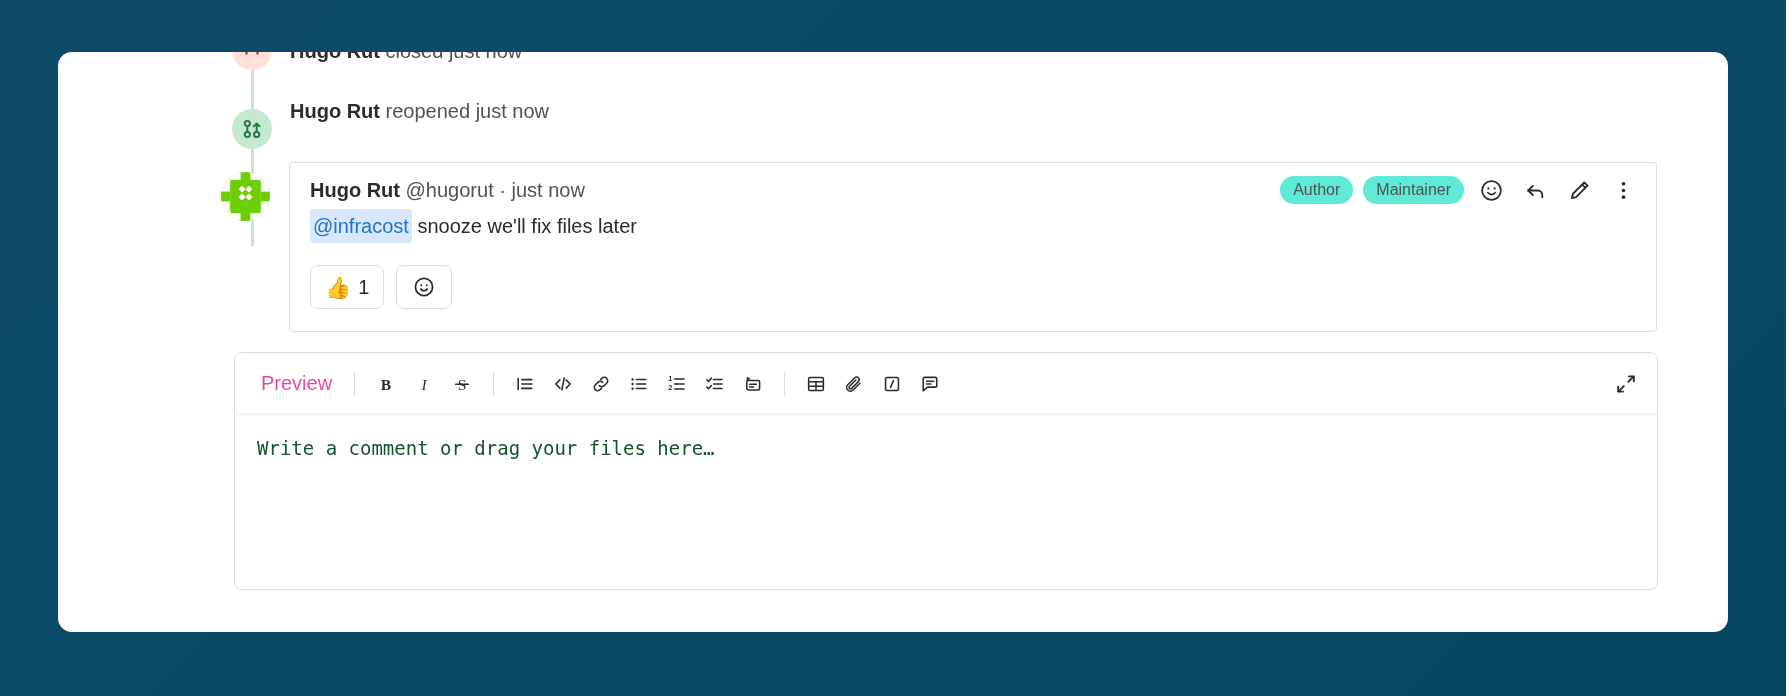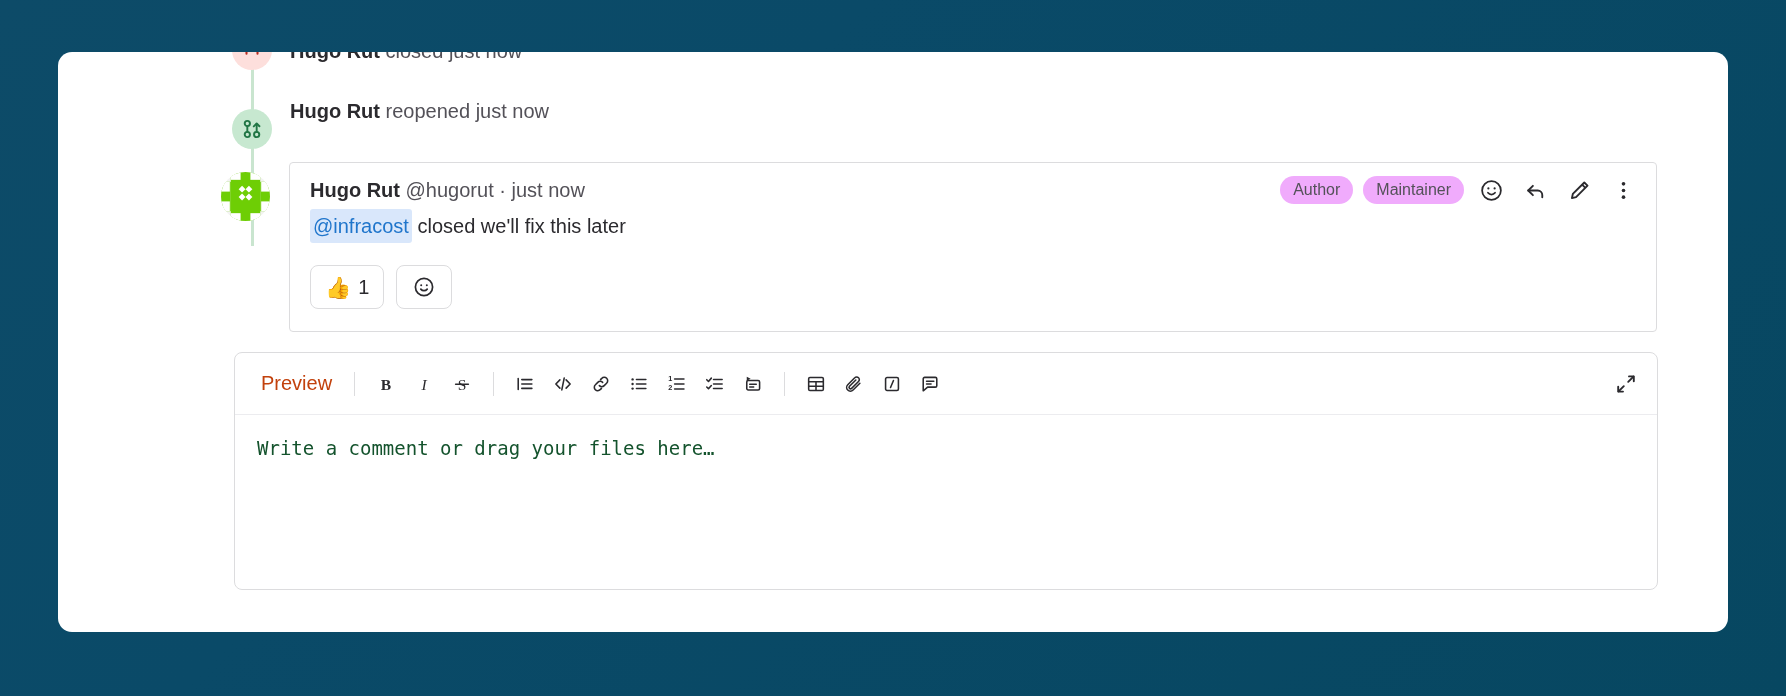--- a/index.html
+++ b/index.html
@@ -120,21 +120,21 @@
     font-weight: 700;
   }
   .author-line .handle { color: #535158; }
   .header-right {
     margin-left: auto;
     display: flex;
     align-items: center;
     gap: 10px;
   }
   .badge {
-    background: #f0abfc;
+    background: #5eead4;
     color: #535158;
     border-radius: 14px;
     font-size: 16px;
     padding: 5px 13px;
     line-height: 1.1;
     white-space: nowrap;
   }
   .hdr-icon-btn {
     width: 34px;
     height: 34px;
@@ -195,21 +195,21 @@
     position: relative;
     display: flex;
     align-items: center;
     height: 62px;
     padding: 0 12px 0 16px;
     border-bottom: 1px solid #ececef;
     box-sizing: border-box;
   }
   #preview-tab {
     font-size: 20px;
-    color: #c2410c;
+    color: #ec4899;
     padding: 4px 10px;
     cursor: pointer;
     white-space: nowrap;
   }
   .tb-sep {
     width: 1px;
     height: 24px;
     background: #dcdcde;
     margin: 0 12px;
   }
@@ -357,21 +357,21 @@
               <svg width="25" height="25" viewBox="0 0 24 24" aria-hidden="true">
                 <circle cx="12" cy="5.6" r="1.75" fill="#2b2a2e"></circle>
                 <circle cx="12" cy="12" r="1.75" fill="#2b2a2e"></circle>
                 <circle cx="12" cy="18.4" r="1.75" fill="#2b2a2e"></circle>
               </svg>
             </span>
           </div>
         </div>
 
         <div id="comment-body">
-          <span class="mention">@infracost</span><span> closed we'll fix this later</span>
+          <span class="mention">@infracost</span><span> snooze we'll fix files later</span>
         </div>
 
         <div id="reactions-row">
           <button class="reaction-btn">
             <span class="emoji">👍</span>
             <span>1</span>
           </button>
           <button class="reaction-btn">
             <svg width="24" height="24" viewBox="0 0 24 24" fill="none" aria-hidden="true">
               <circle cx="12" cy="12" r="8.6" stroke="#2b2a2e" stroke-width="1.7"></circle>

